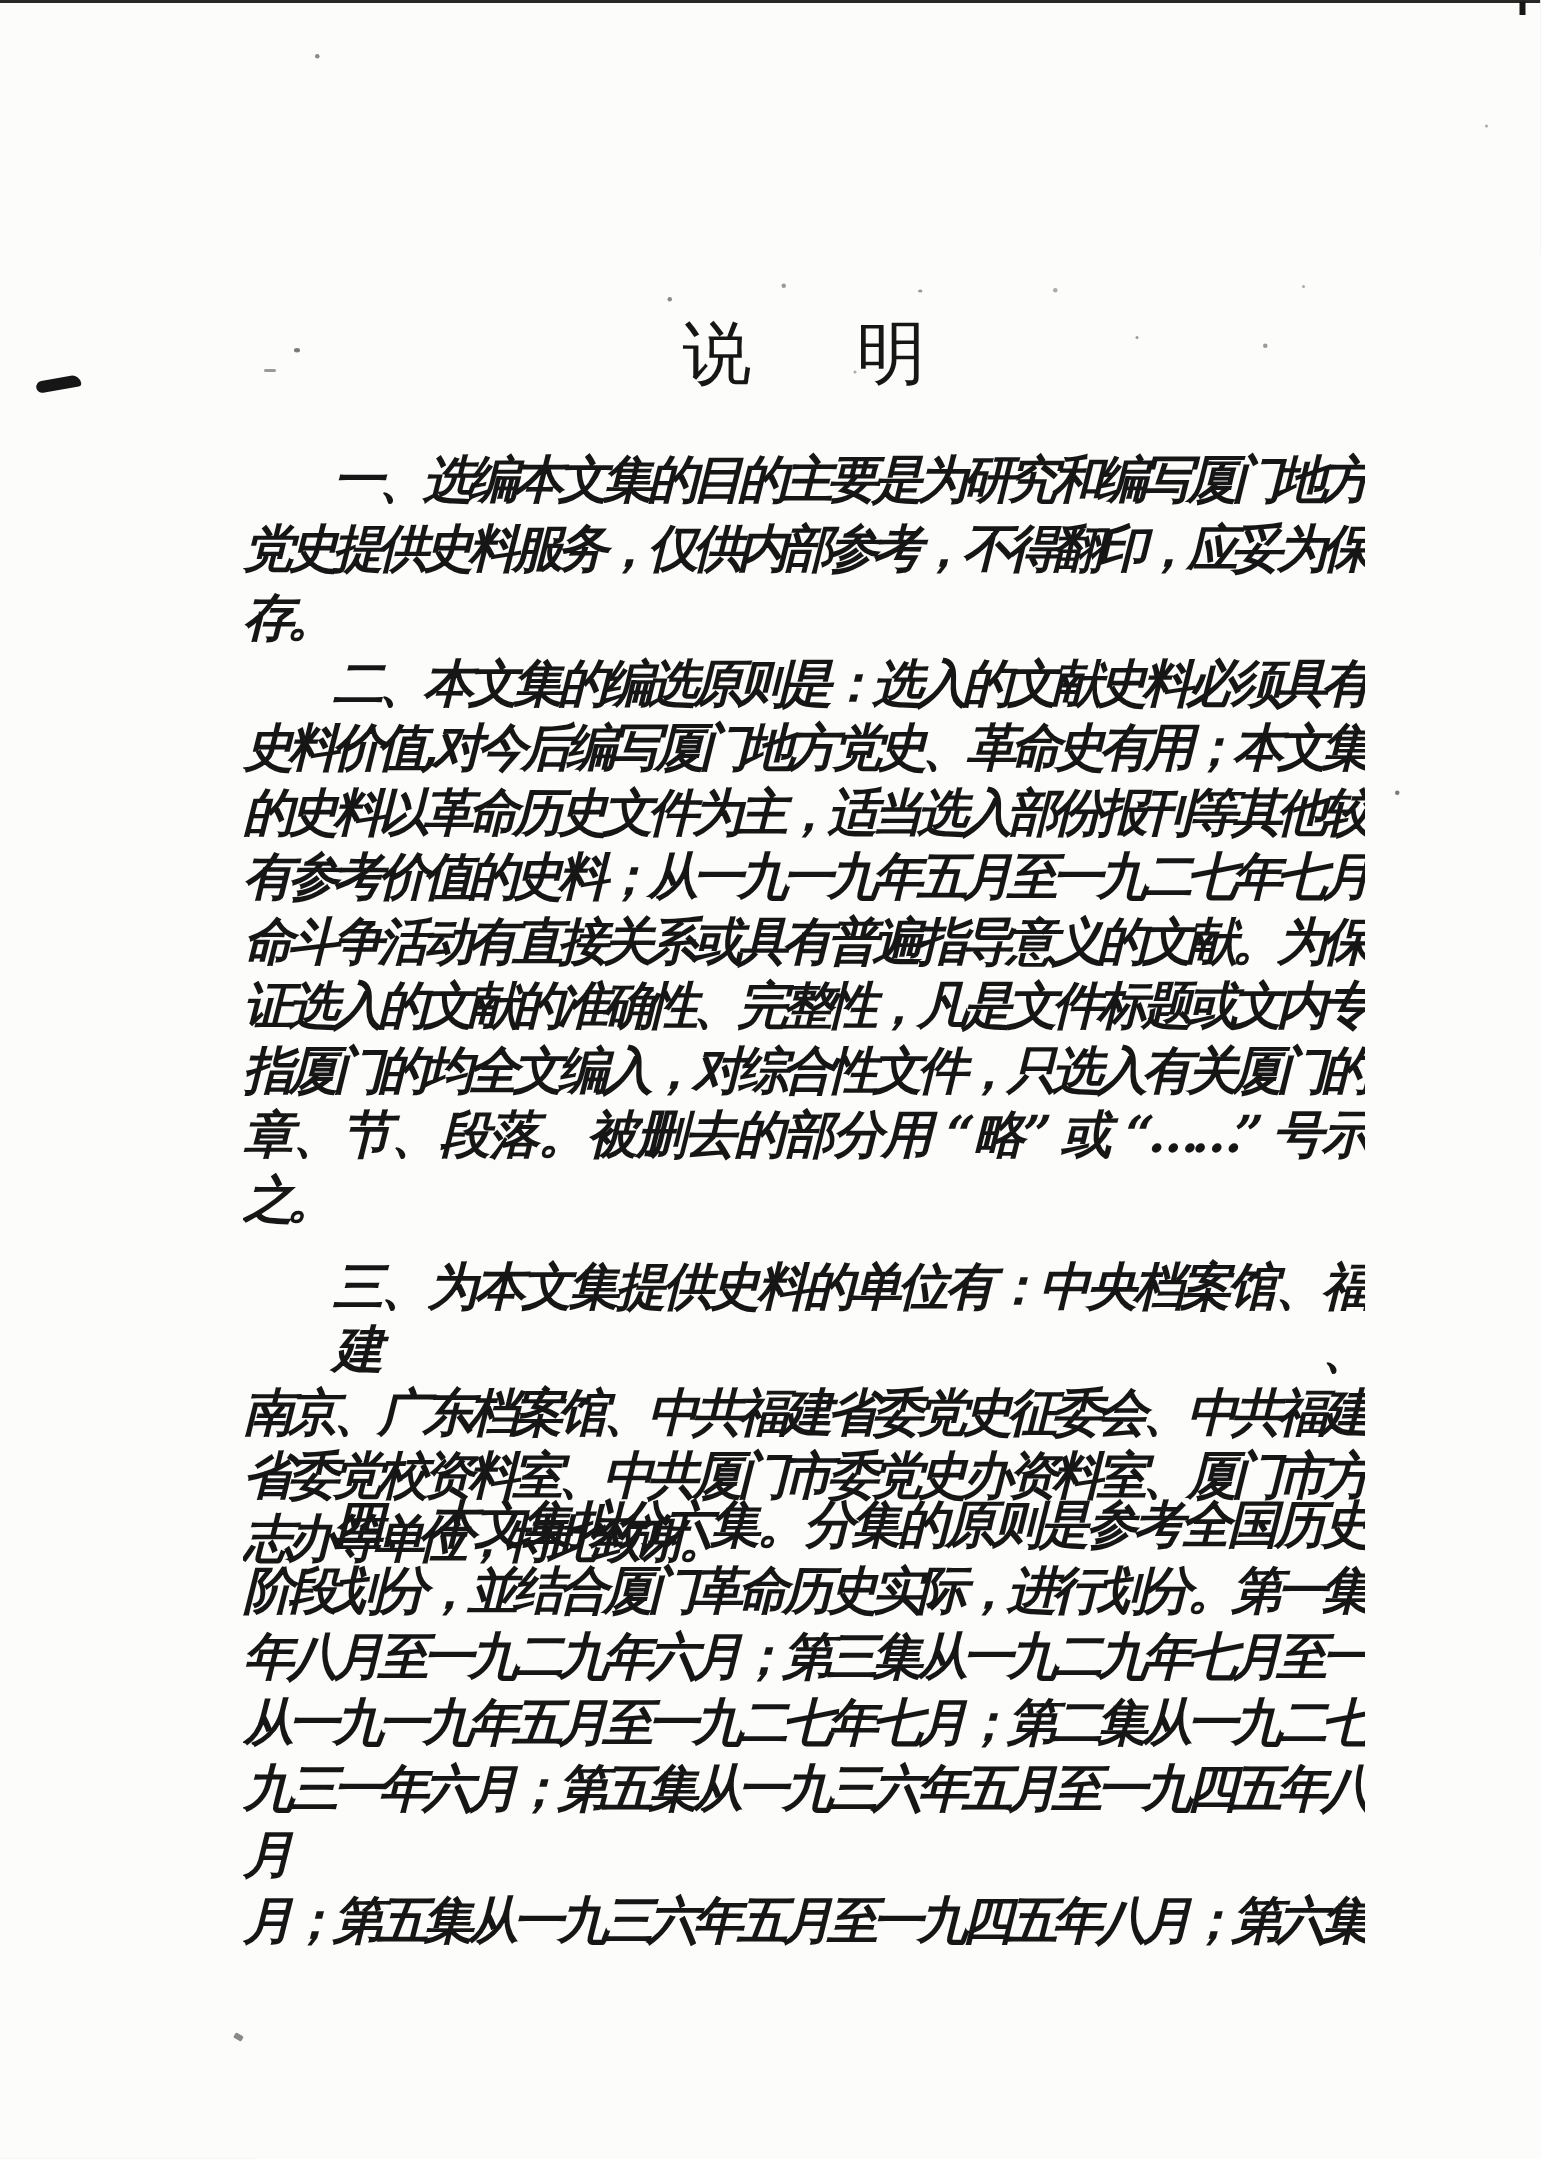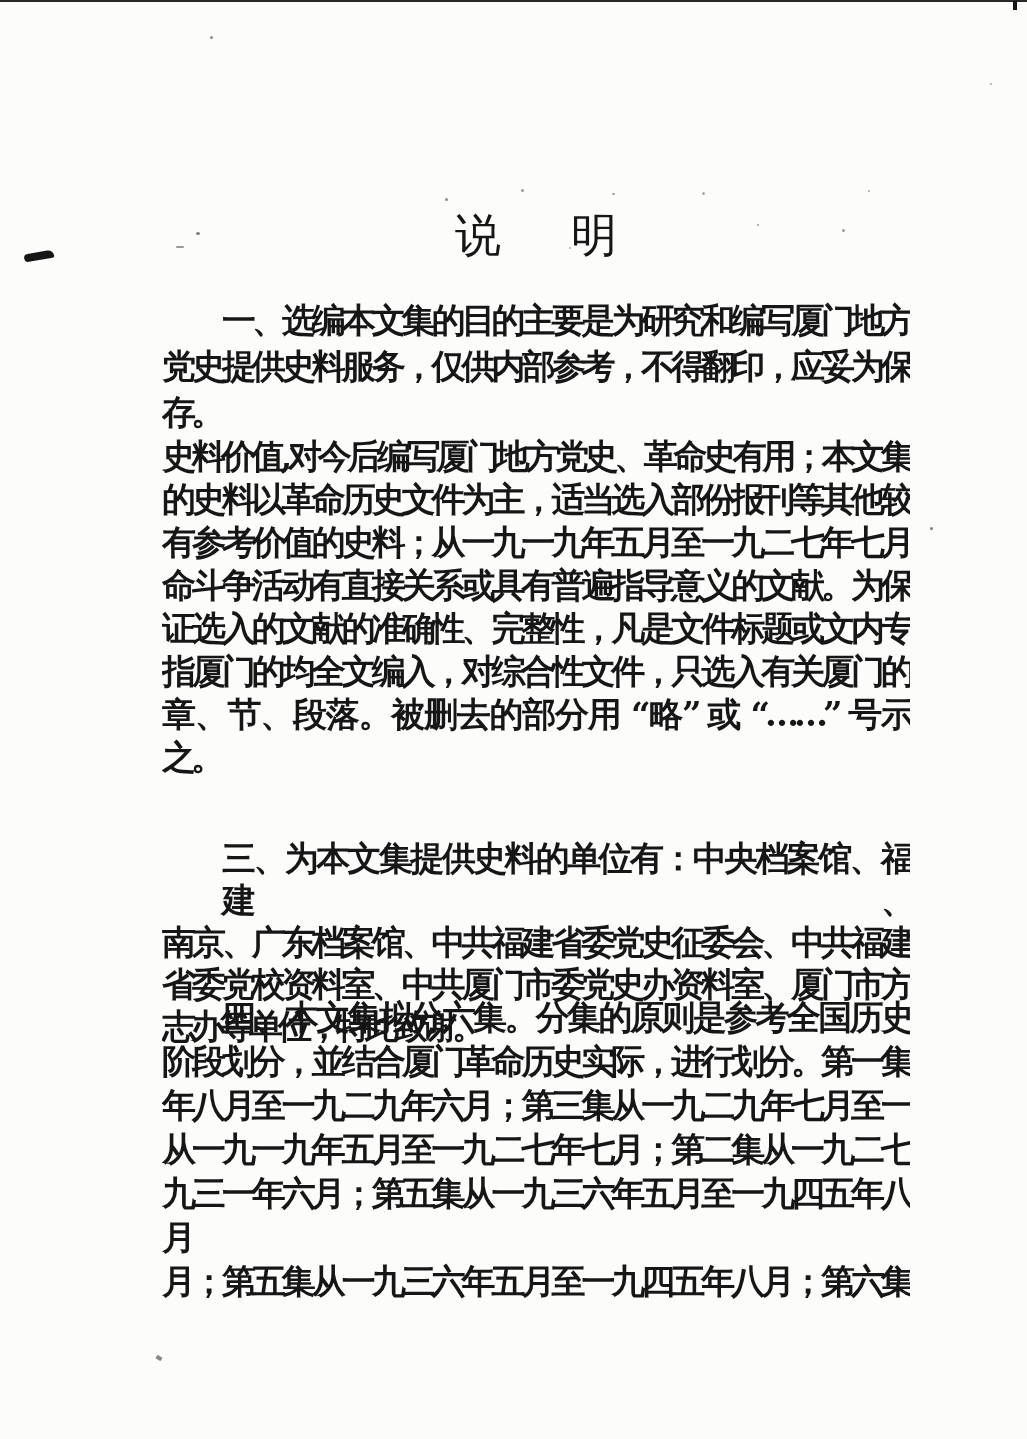--- a/index.html
+++ b/index.html
@@ -43,20 +43,21 @@
   .para.p1{top:435px;line-height:43px;}
   .para.p2{top:837px;line-height:42px;}
   .para.p3{top:995px;line-height:44px;}
   .line{
     font-size:34px;font-weight:bold;
     letter-spacing:-5px;
     text-align:justify;
     text-align-last:justify;
     text-justify:inter-character;
     overflow:hidden;
+    font-style:italic;
   }
   .line.indent{padding-left:60px;}
   .line.short{text-align:left;text-align-last:left;}
 </style>
 </head>
 <body>
 
 <div class="page">
   <div class="topline"></div>
   <div class="corner-mark"></div>
@@ -80,20 +81,21 @@
 
   <div class="title">说　明</div>
 
   <div class="body-text" id="body-text">
       <div class="para p0">
         <div class="line indent">一、选编本文集的目的主要是为研究和编写厦门地方</div>
         <div class="line">党史提供史料服务，仅供内部参考，不得翻印，应妥为保</div>
         <div class="line short">存。</div>
       </div>
       <div class="para p1">
+        <div class="line indent">二、本文集的编选原则是：选入的文献史料必须具有</div>
         <div class="line">史料价值,对今后编写厦门地方党史、革命史有用；本文集</div>
         <div class="line">的史料以革命历史文件为主，适当选入部份报刊等其他较</div>
         <div class="line">有参考价值的史料；从一九一九年五月至一九二七年七月</div>
         <div class="line">命斗争活动有直接关系或具有普遍指导意义的文献。为保</div>
         <div class="line">证选入的文献的准确性、完整性，凡是文件标题或文内专</div>
         <div class="line">指厦门的均全文编入，对综合性文件，只选入有关厦门的</div>
         <div class="line">章、节、段落。被删去的部分用 “略” 或 “……” 号示</div>
         <div class="line short">之。</div>
       </div>
       <div class="para p2">

